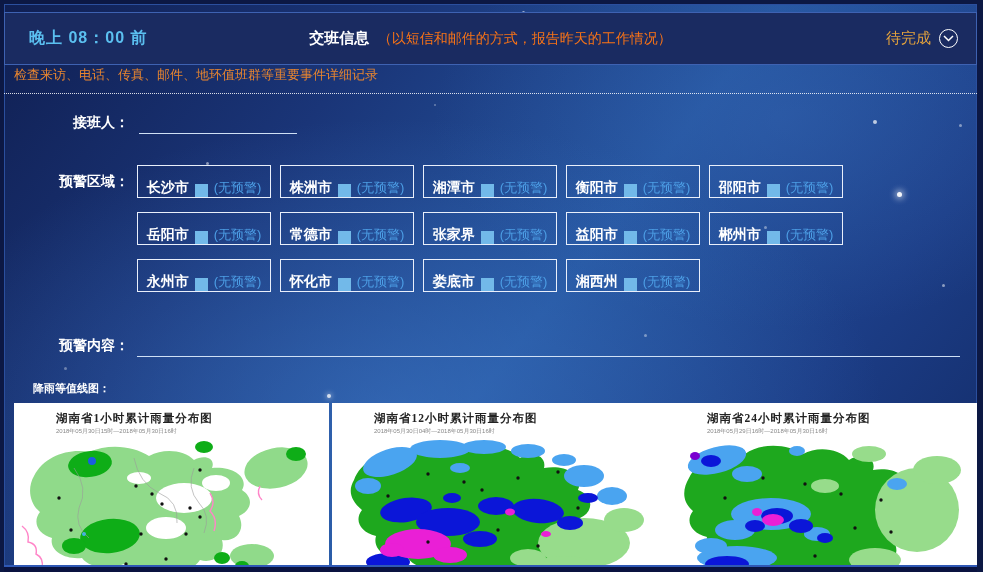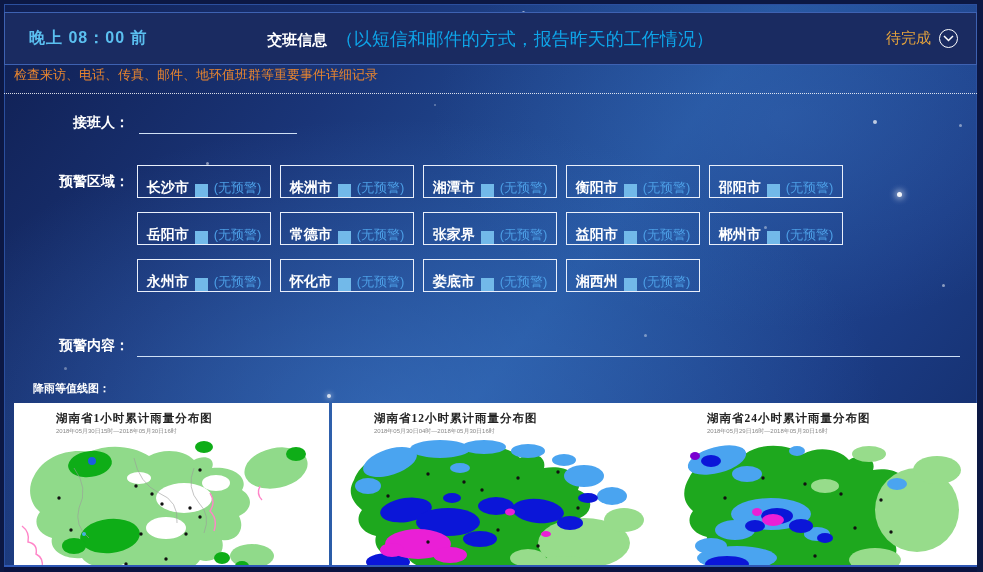--- a/index.html
+++ b/index.html
@@ -26,21 +26,21 @@
 
   
   .header {
     position:absolute; top:0; left:0; right:0; height:53px;
     background:#1a2b61; border:1px solid #3e62b2;
     display:flex; align-items:center;margin-top:8px;
   }
   .header .time { margin-left:24px; color:#5bc0f0; font-size:16px; font-weight:bold; letter-spacing:1px; white-space:nowrap; }
   .header .center { position:absolute; left:0; right:0; text-align:center; white-space:nowrap; }
   .header .title { color:#ffffff; font-size:15px; font-weight:bold; }
-  .header .subtitle { color:#0ea5e9; font-size:18px; margin-left:4px; }
+  .header .subtitle { color:#f97316; font-size:14px; margin-left:4px; }
   .header .status-wrap { margin-left:auto; margin-right:18px; display:flex; align-items:center; gap:8px; cursor:pointer; }
   .header .status { color:#e5a33c; font-size:15px; }
   .chev-circle {
     width:19px; height:19px; border:1px solid #fff; border-radius:50%;
     display:flex; align-items:center; justify-content:center;
   }
 
   
   .notice {
     position:absolute; top:62px; left:10px; right:10px;

